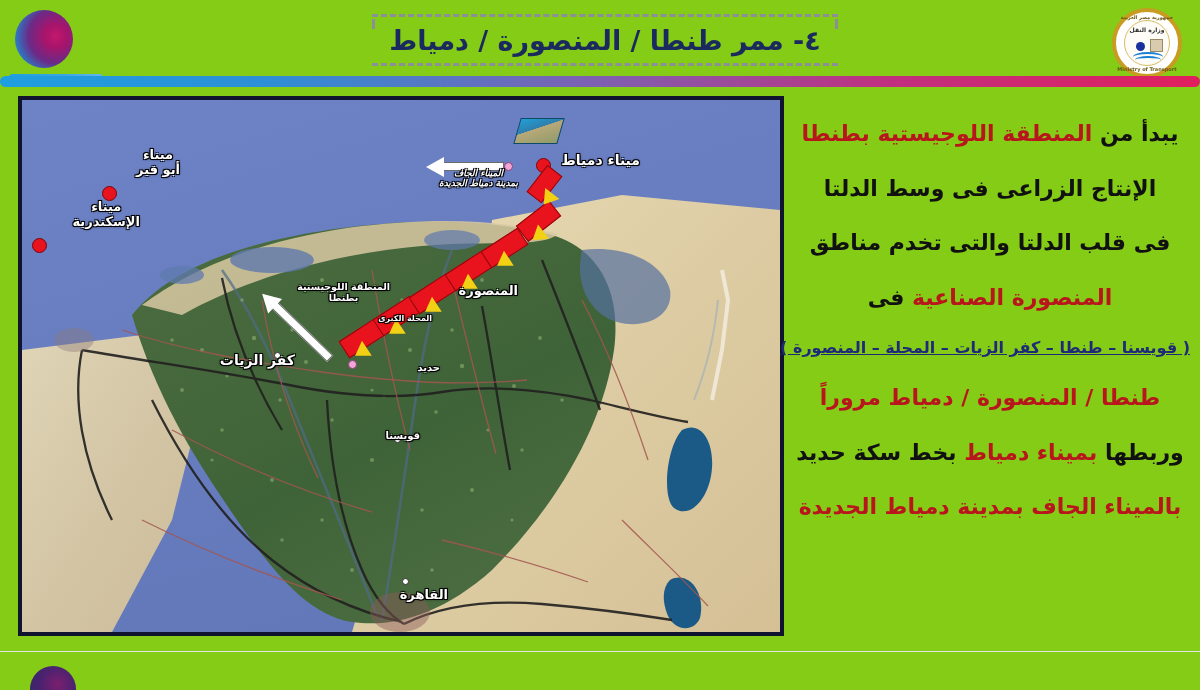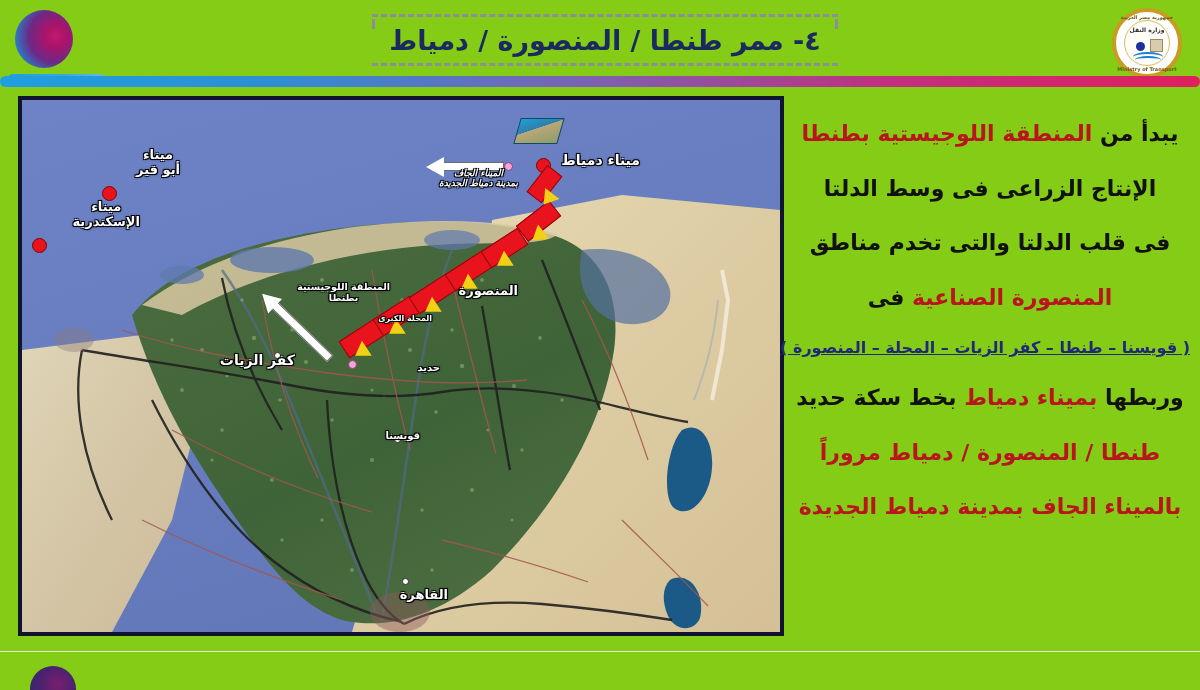--- a/index.html
+++ b/index.html
@@ -518,25 +518,25 @@
 
     <div class="text-line">فى قلب الدلتا والتى تخدم مناطق</div>
 
     <div class="text-line">
       <span class="red">المنصورة الصناعية</span><span class="black"> فى</span>
     </div>
 
     <div class="zones-line">( قويسنا – طنطا – كفر الزيات – المحلة – المنصورة )</div>
 
     <div class="text-line">
+      <span class="red">طنطا / المنصورة / دمياط مروراً</span>
+    </div>
+
+    <div class="text-line">
       <span class="black">وربطها </span><span class="red">بميناء دمياط</span><span class="black"> بخط سكة حديد</span>
-    </div>
-
-    <div class="text-line">
-      <span class="red">طنطا / المنصورة / دمياط مروراً</span>
     </div>
 
     <div class="text-line">
       <span class="red">بالميناء الجاف بمدينة دمياط الجديدة</span>
     </div>
   </div>
 
   <div class="footer-line"></div>
   <div class="footer-sphere"></div>
 

